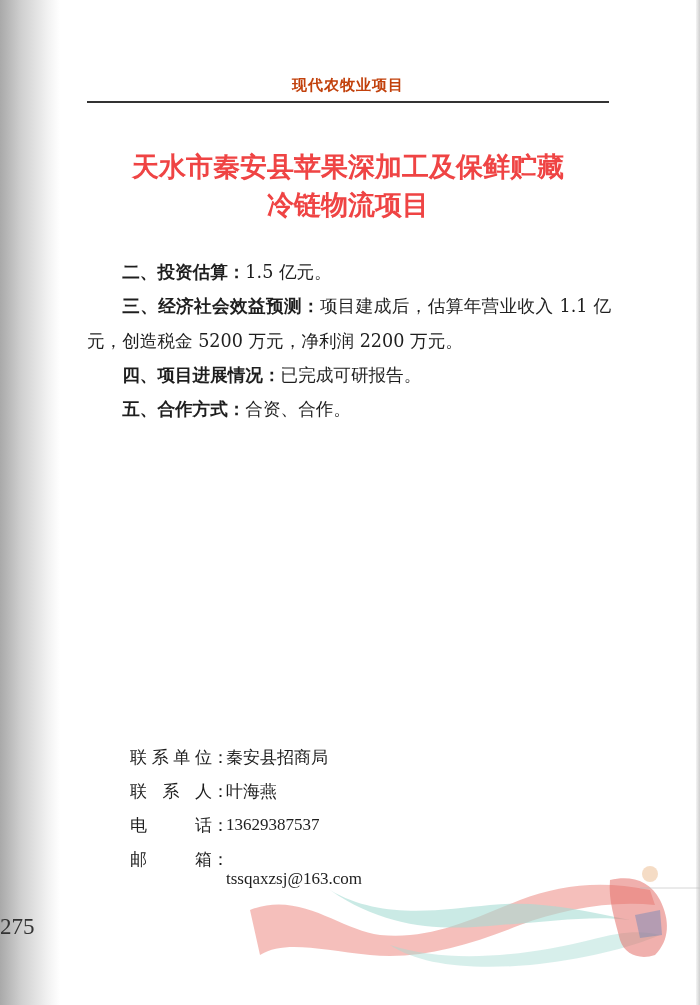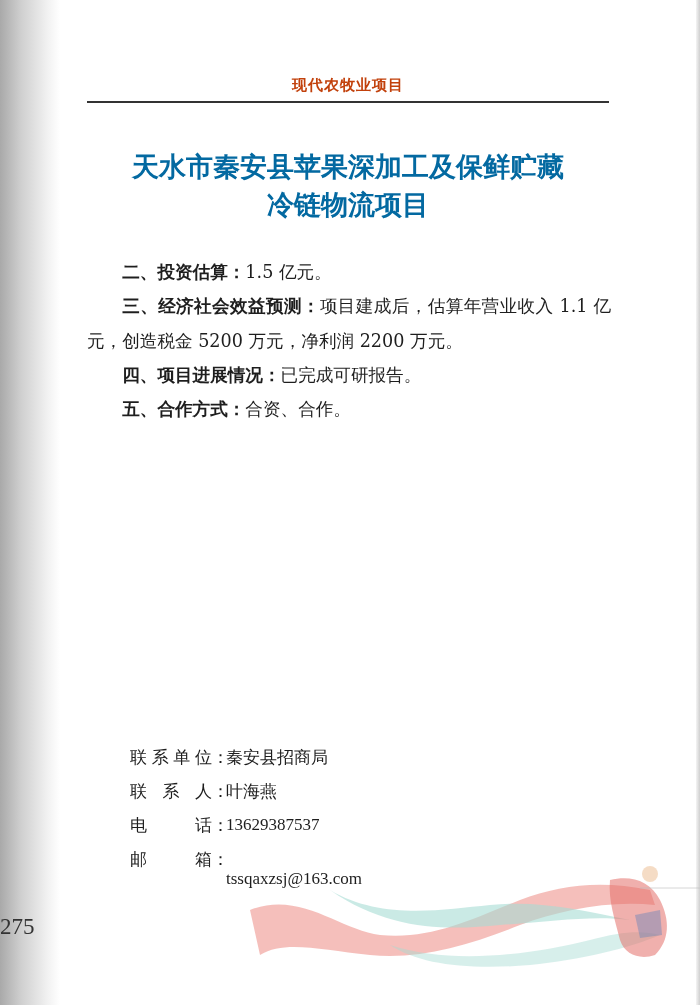--- a/index.html
+++ b/index.html
@@ -20,21 +20,21 @@
   .running-head {
     position: absolute; left: 87px; width: 522px; top: 76px;
     text-align: center; font-family: "DejaVu Sans", sans-serif;
     font-weight: bold; font-size: 15px; letter-spacing: 1px; color: #c2410c;
   }
   .head-rule {
     position: absolute; left: 87px; width: 522px; top: 101px; height: 2px; background: #333;
   }
   .title {
     position: absolute; left: 87px; width: 522px; top: 148px;
-    text-align: center; font-weight: bold; font-size: 27px; line-height: 38px; color: #0369a1;
+    text-align: center; font-weight: bold; font-size: 27px; line-height: 38px; color: #ef4444;
   }
   .body {
     position: absolute; left: 87px; width: 524px; top: 255px;
     font-size: 17.6px; line-height: 34.3px; text-align: justify; color: #1e1e1e;
   }
   .body p { margin: 0; }
   .indent { text-indent: 2em; }
   .sec-head { font-family: "DejaVu Sans", sans-serif; font-weight: bold; }
   .contacts {
     position: absolute; left: 130px; top: 740px;

